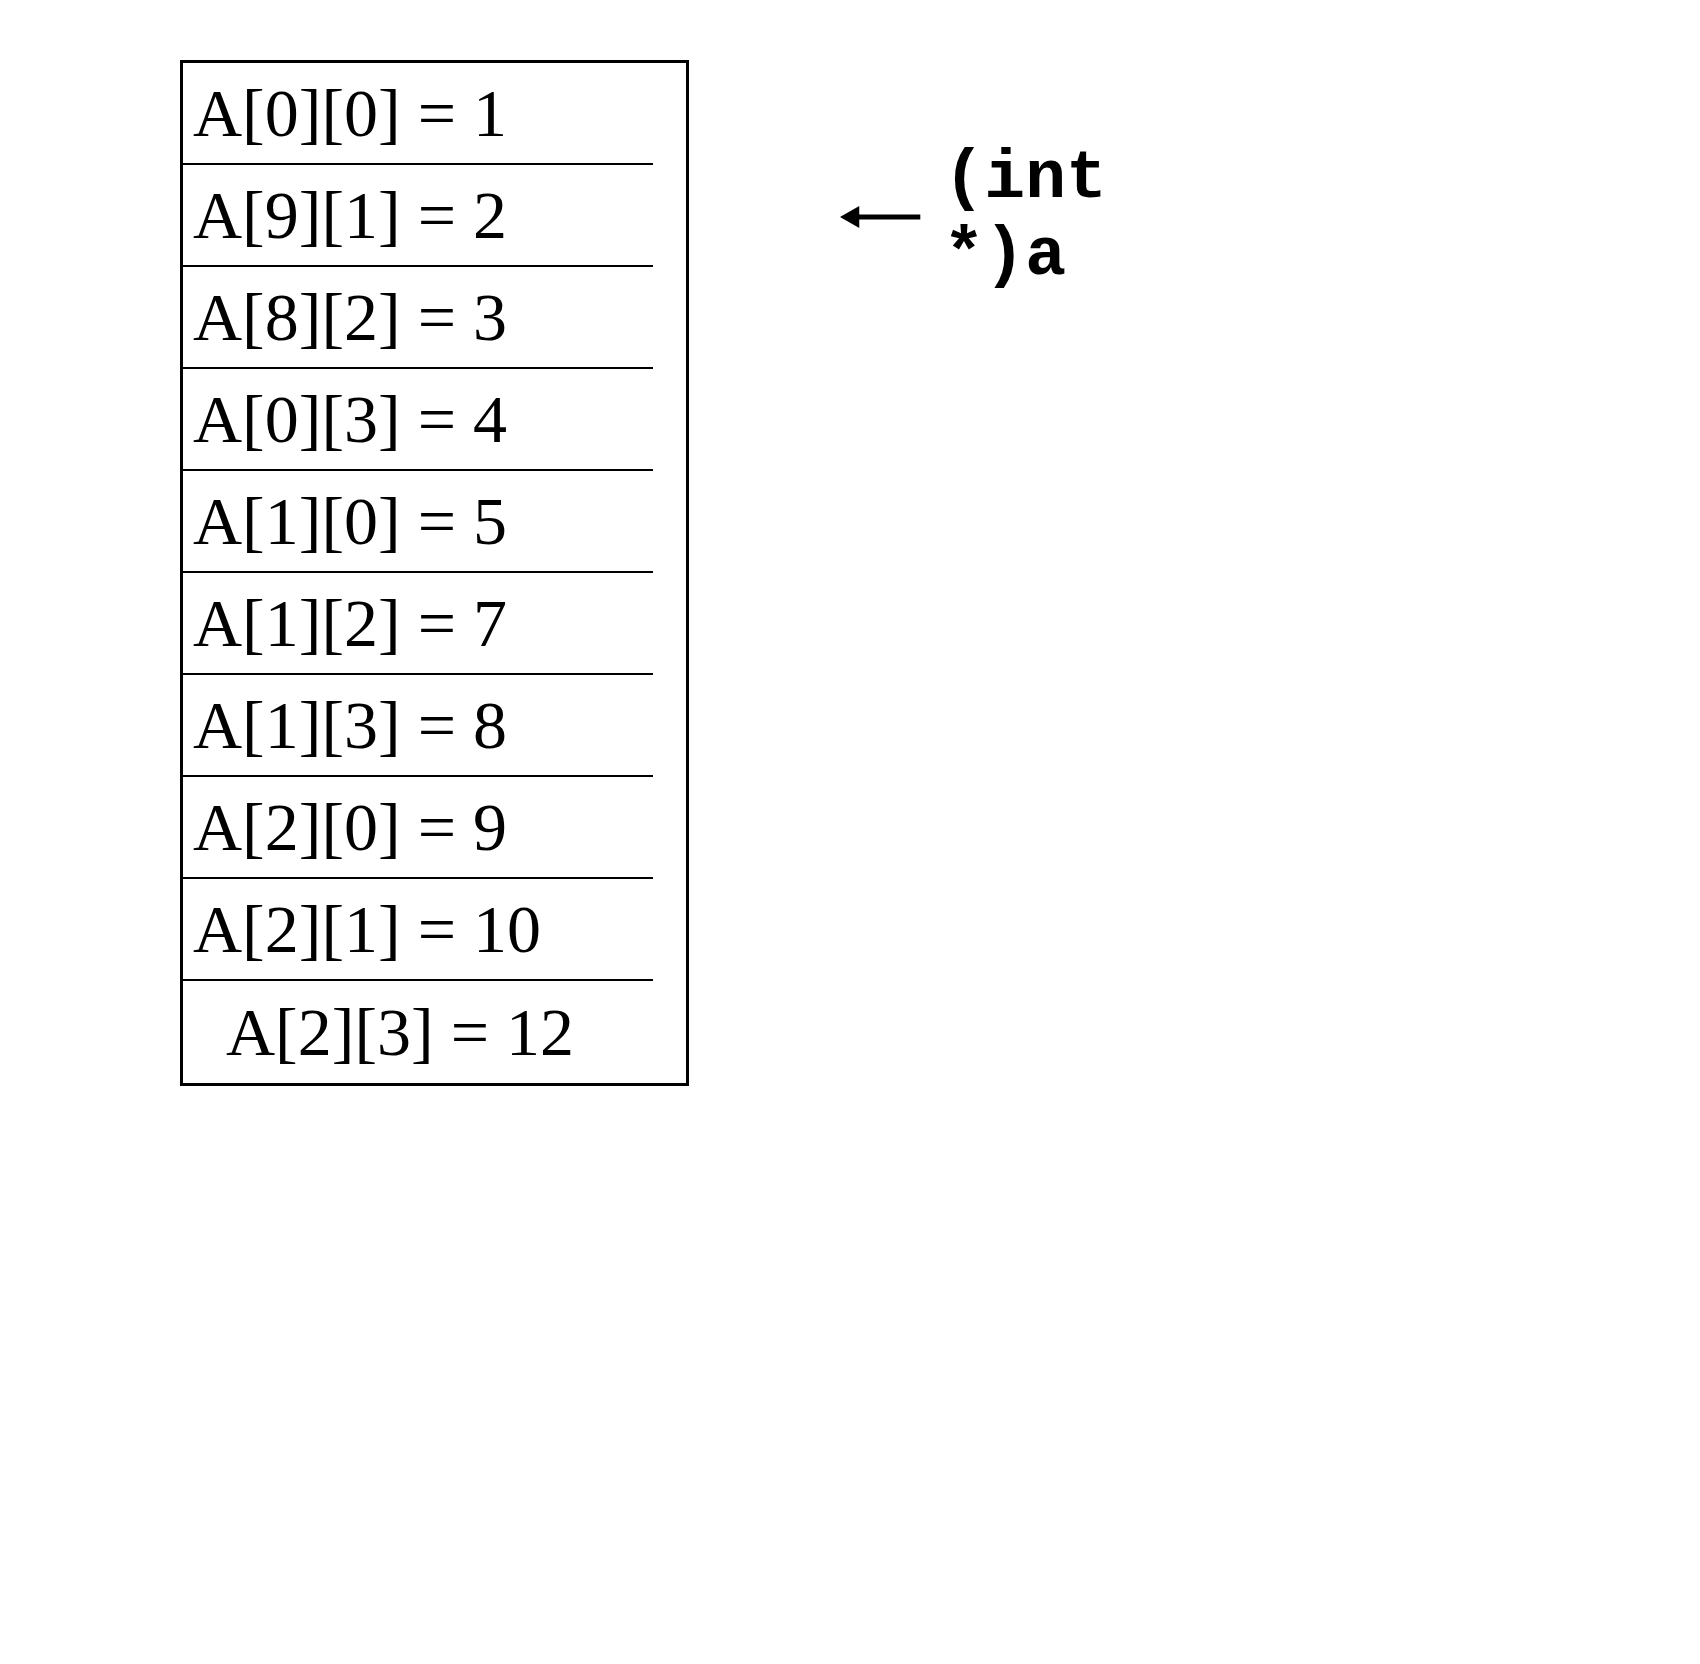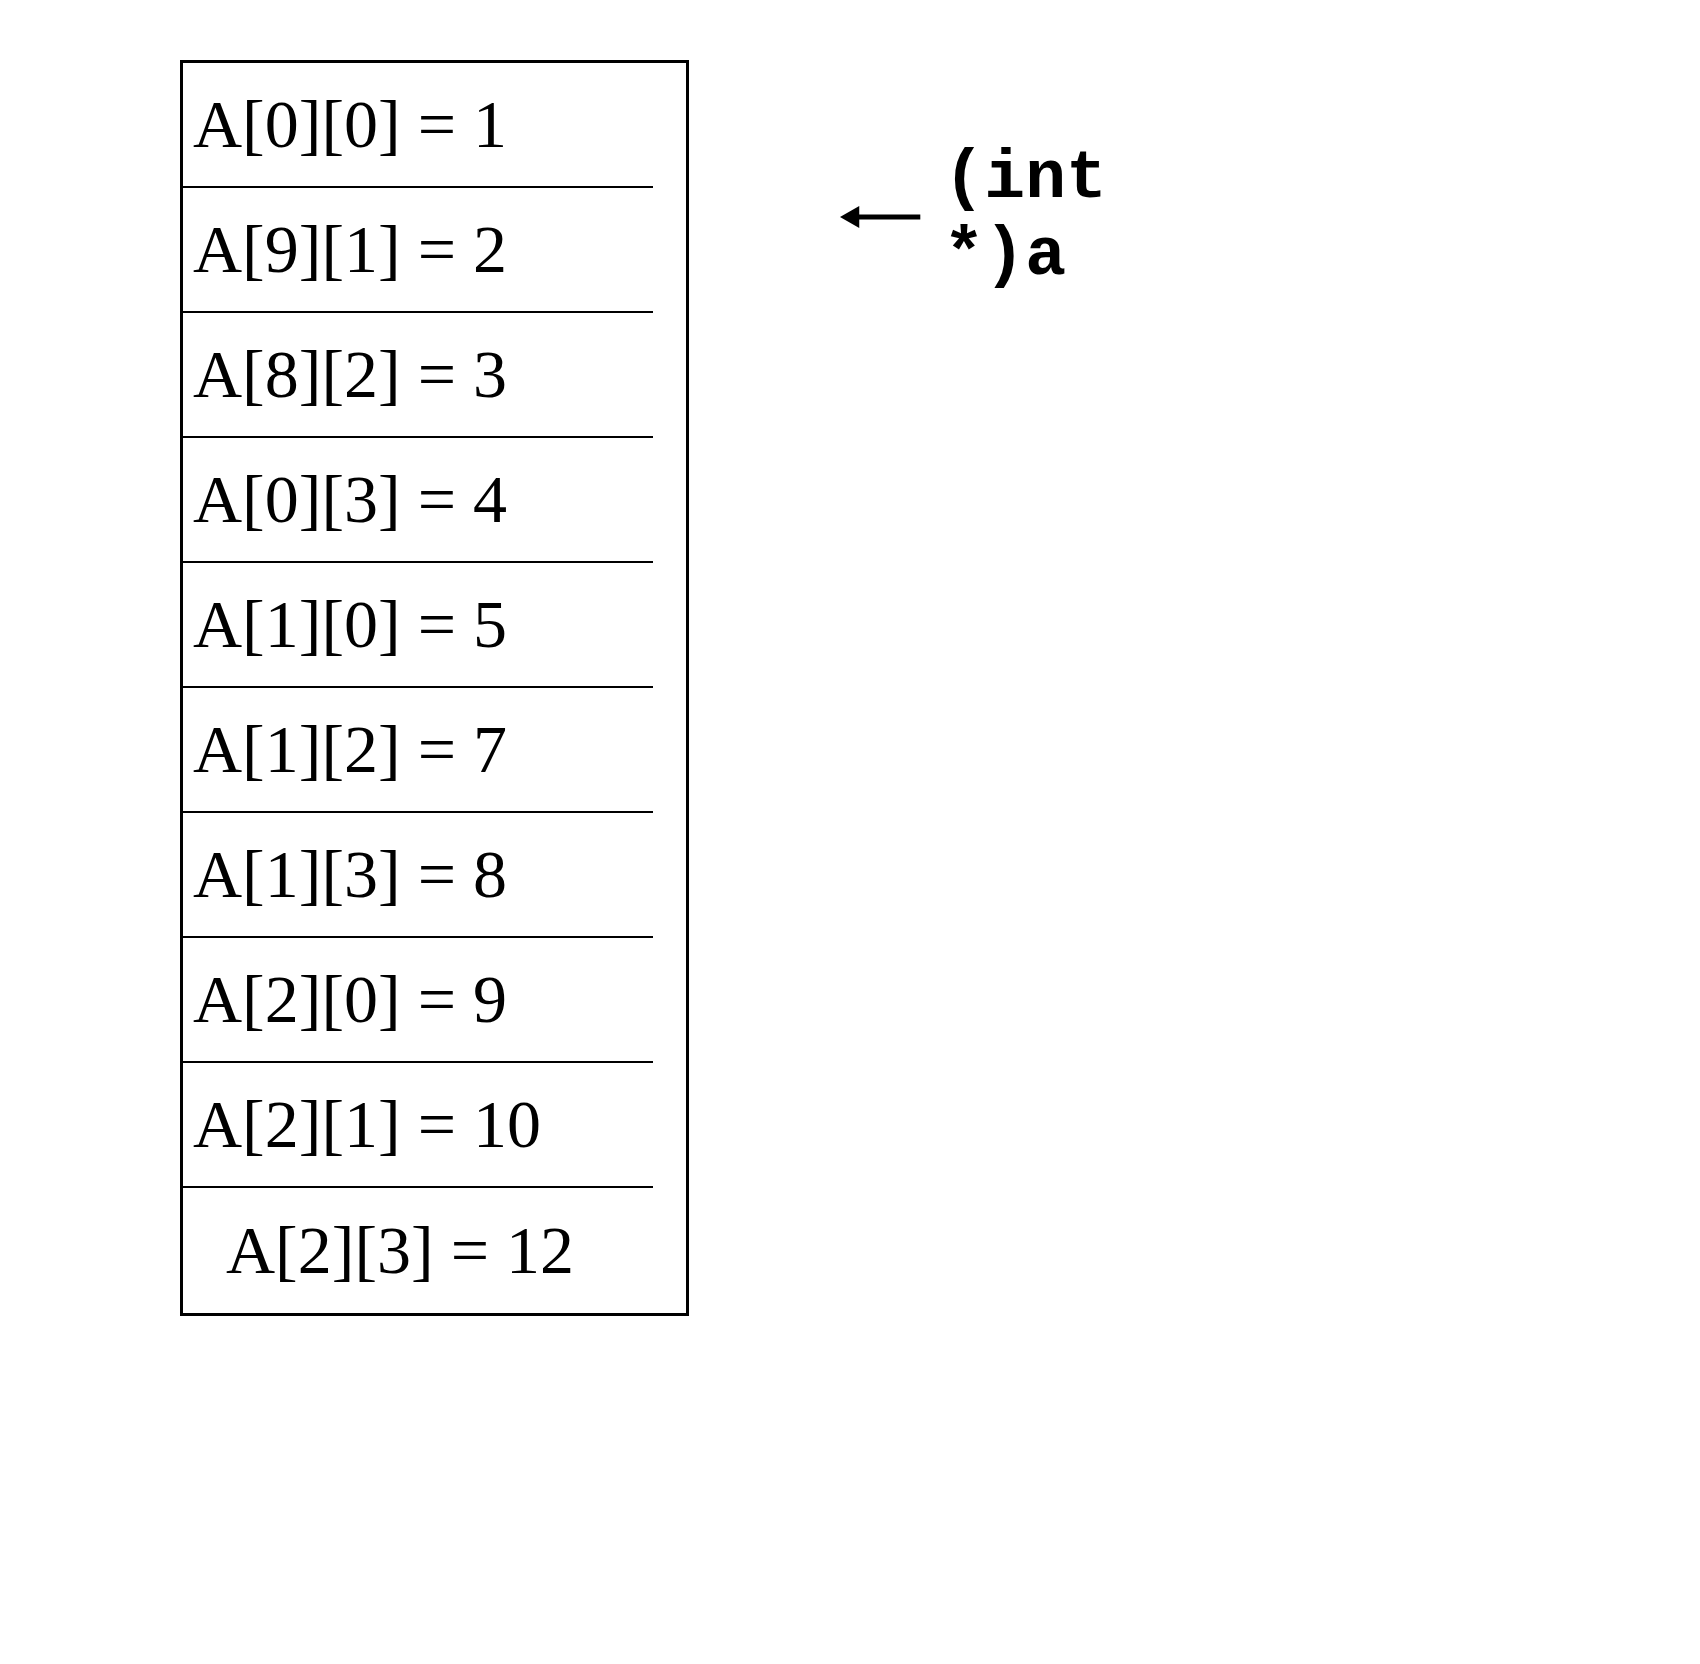--- a/index.html
+++ b/index.html
@@ -18,21 +18,21 @@
       position: absolute;
       left: 180px;
       top: 60px;
     }
     .memory-box {
       border: 3px solid #000;
       display: flex;
       flex-direction: column;
     }
     .cell {
-      height: 125px;
+      height: 102px;
       width: 470px;
       border-bottom: 2px solid #000;
       display: flex;
       align-items: center;
       padding-left: 10px;
       font-size: 68px;
       font-weight: normal;
       white-space: nowrap;
     }
     .cell:last-child {

